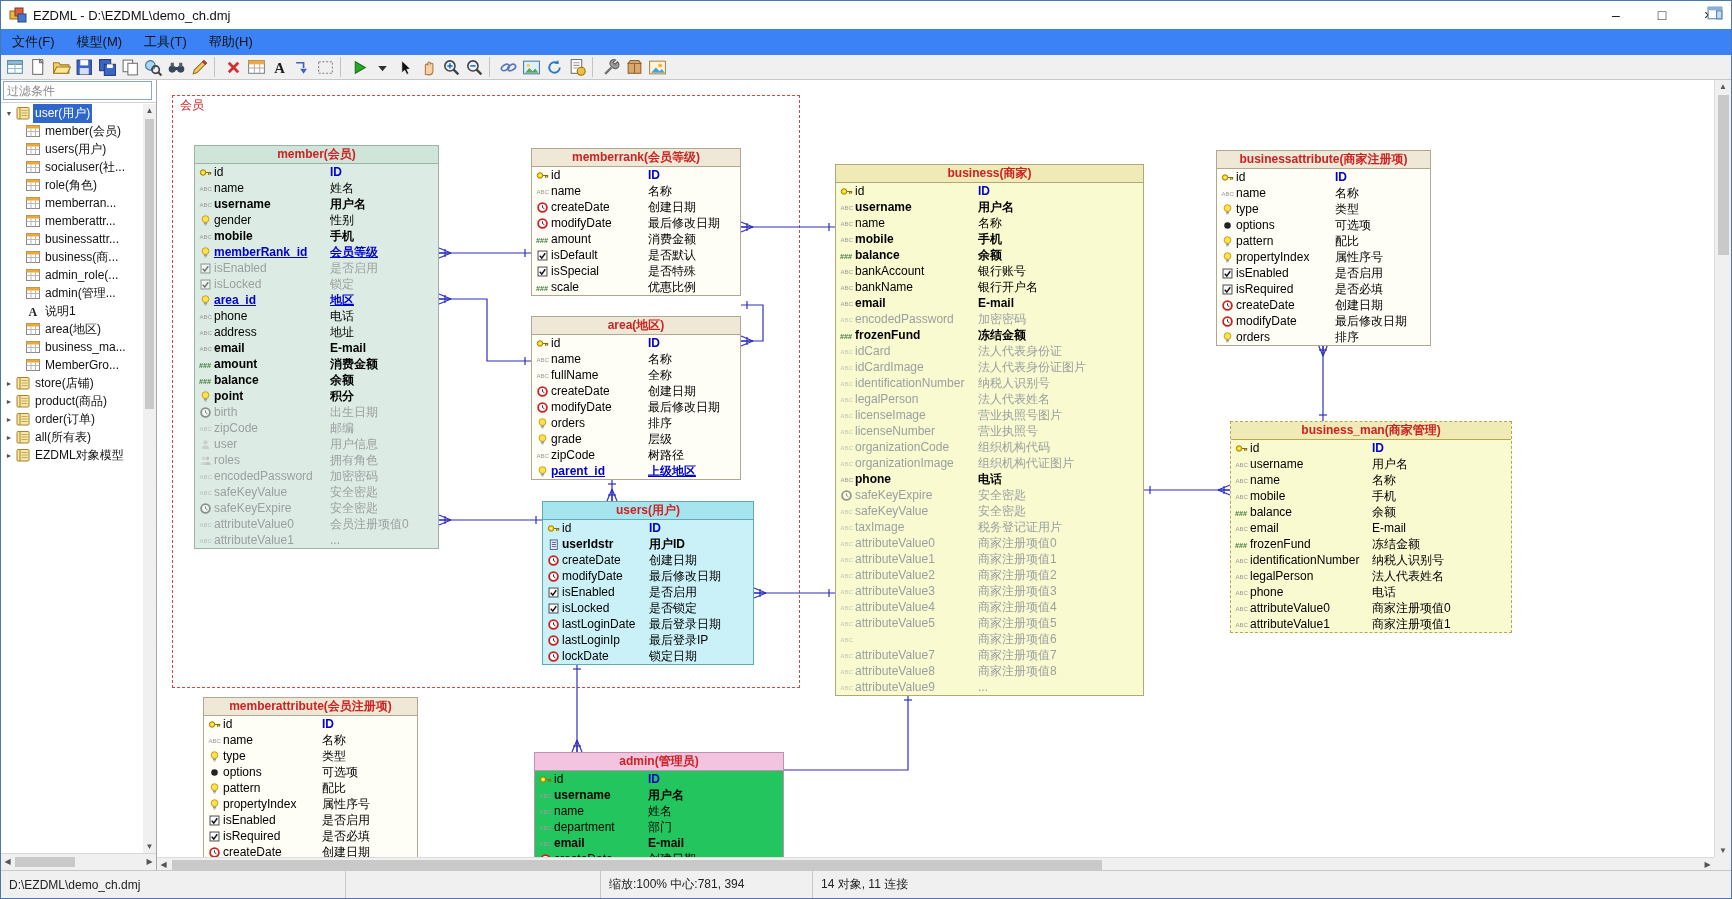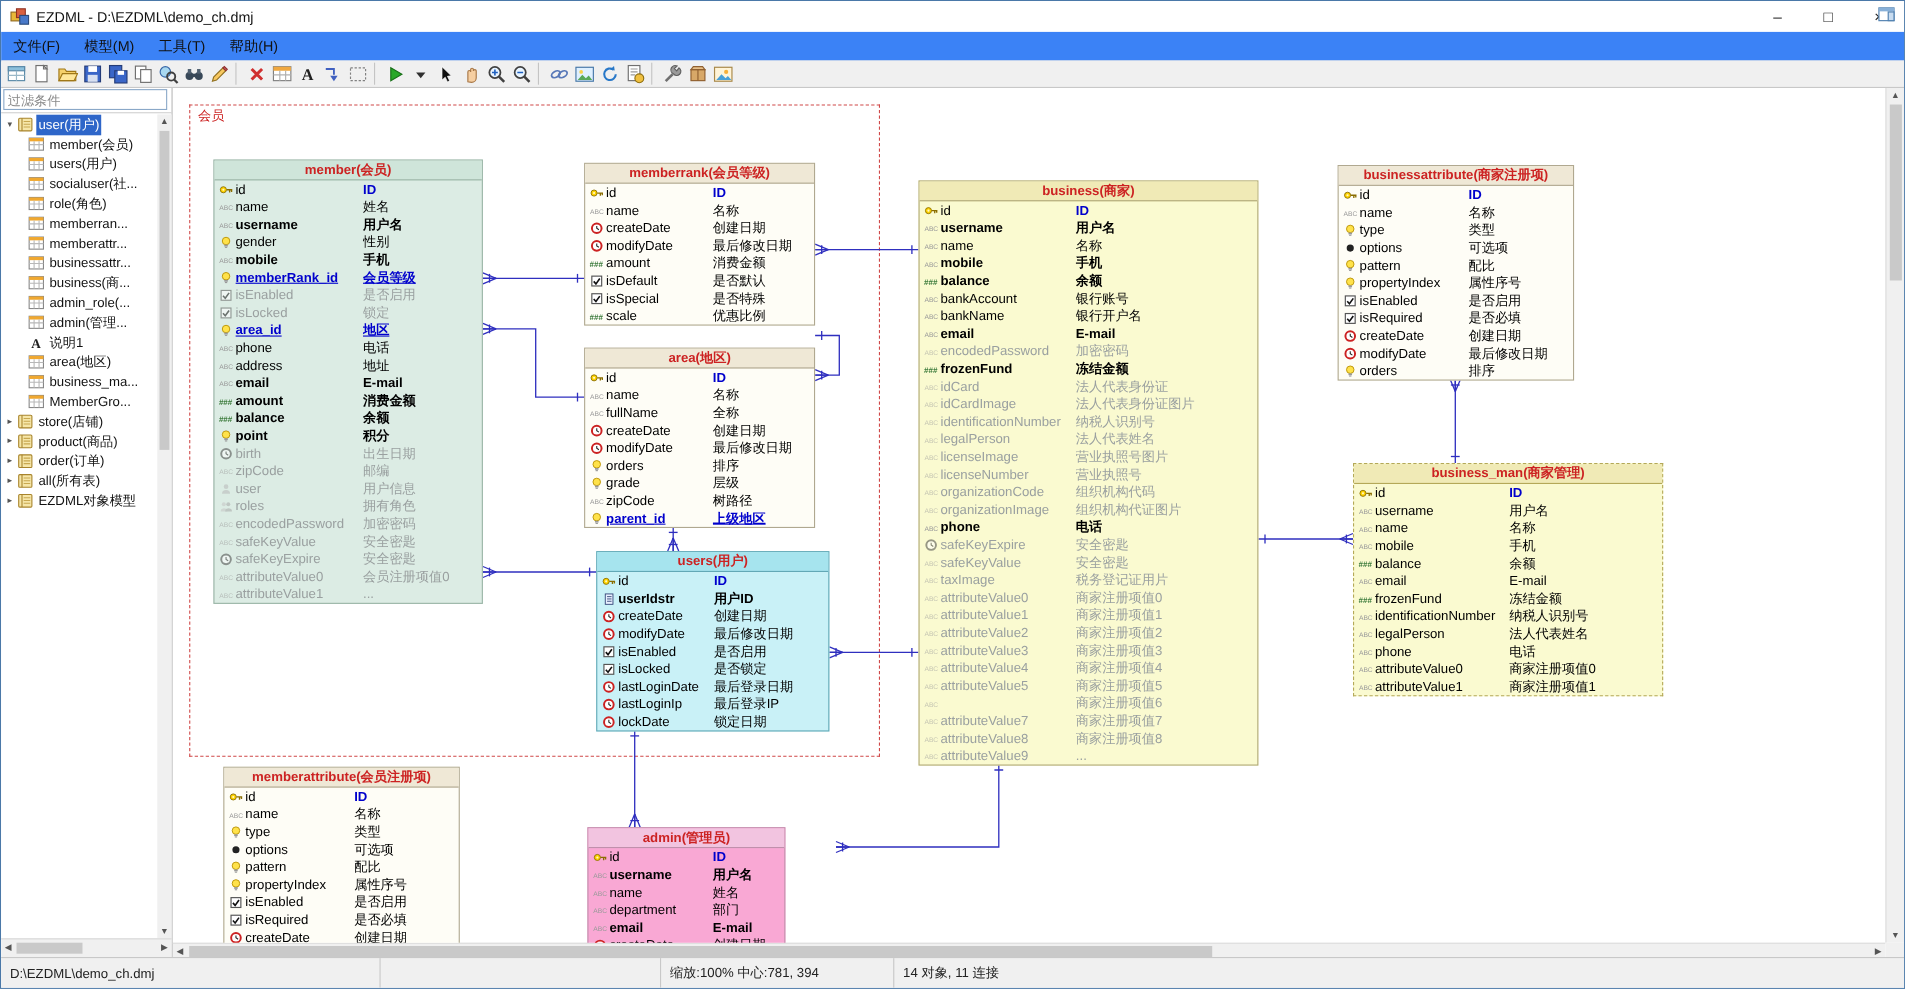--- a/index.html
+++ b/index.html
@@ -1654,21 +1654,21 @@
           <span class="fi">
             <svg viewBox="0 0 16 16">
               <circle cx="8" cy="8" r="5.4" fill="#fff" stroke="#cc2222" stroke-width="2.2"></circle>
               <path d="M8 5.4 V8 L10.4 9.6" stroke="#222" stroke-width="1.2" fill="none"></path>
             </svg>
           </span>
           <span class="fn" style="width: 99px;">createDate</span>
           <span class="fl">创建日期</span>
         </div>
       </div>
-      <div class="tcard" style="left: 377px; top: 672px; width: 180px; background: #f9a8d4; border-color: rgb(192, 144, 172);">
+      <div class="tcard" style="left: 377px; top: 672px; width: 250px; background: #22c55e; border-color: rgb(192, 144, 172);">
         <div class="thead" style="background: rgb(242, 196, 224); border-color: rgb(192, 144, 172);">admin(管理员)</div>
         <div class="frow st-p">
           <span class="fi">
             <svg viewBox="0 0 16 16">
               <circle cx="5" cy="8" r="3.4" fill="#ffd400" stroke="#8a6d00"></circle>
               <circle cx="5" cy="8" r="1.2" fill="#fff6c8"></circle>
               <path d="M8.6 8 H15 M12 8 v3 M14.2 8 v2.4" stroke="#8a6d00" stroke-width="1.5" fill="none"></path>
             </svg>
           </span>
           <span class="fn" style="width: 94px;">id</span>

